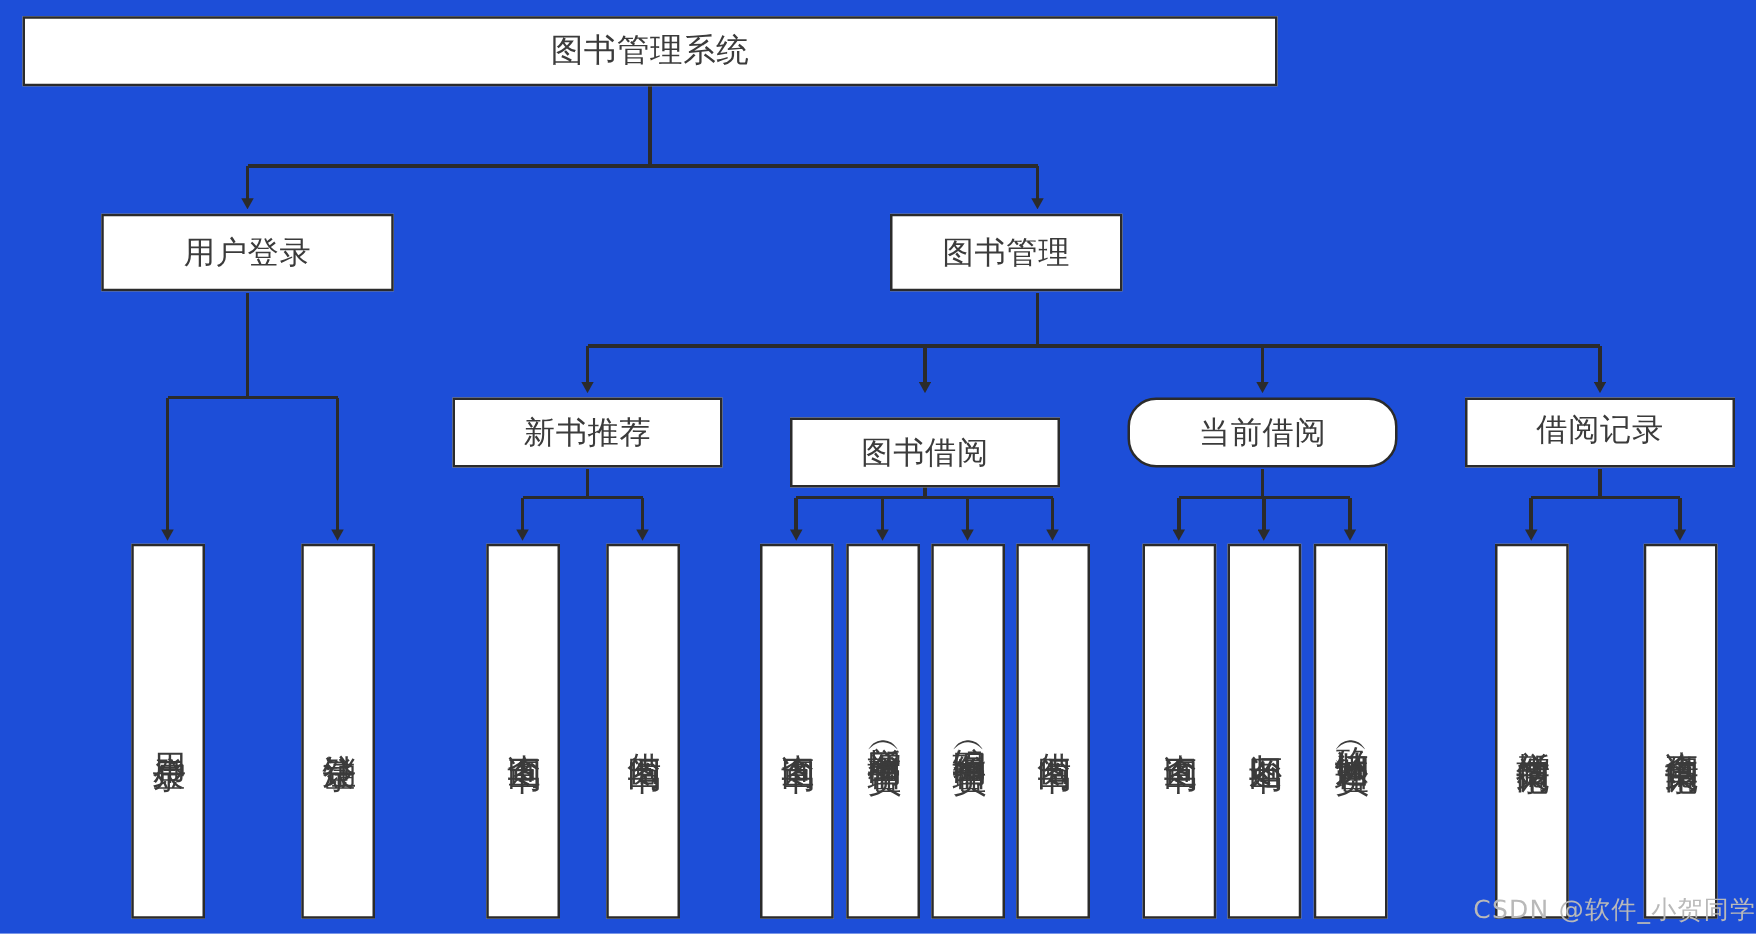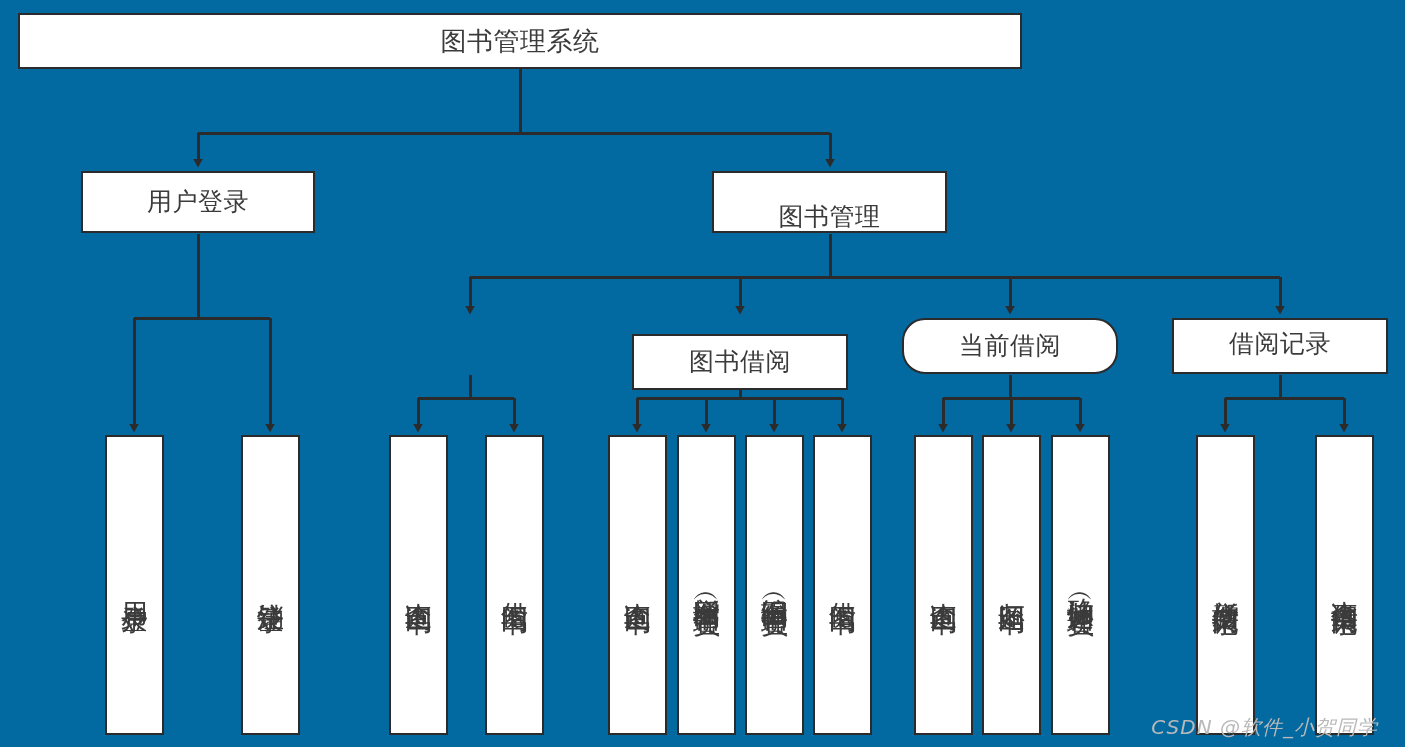--- a/index.html
+++ b/index.html
@@ -8,21 +8,21 @@
     padding: 0;
     background: #ffffff;
   }
   body {
     font-family: "DejaVu Sans", "Liberation Sans", sans-serif;
   }
   #diagram-root {
     position: relative;
     width: 1405px;
     height: 747px;
-    background: #0369a1;
+    background: #1d4ed8;
     overflow: hidden;
   }
   #edges-layer {
     position: absolute;
     left: 0;
     top: 0;
     width: 1405px;
     height: 747px;
     pointer-events: none;
   }
@@ -60,28 +60,27 @@
     writing-mode: vertical-rl;
     text-orientation: upright;
     font-size: 27px;
     line-height: 1.04;
     letter-spacing: 2px;
     max-height: 100%;
     white-space: normal;
   }
   #watermark {
     position: absolute;
-    right: 27px;
+    right: 0;
     bottom: 6px;
     font-size: 20px;
     color: #b9b9b9;
     letter-spacing: 1px;
     z-index: 5;
     user-select: none;
-    font-style: italic;
   }
 </style>
 </head>
 <body>
 
 <div id="diagram-root">
 
   <svg id="edges-layer" width="1405" height="747" viewBox="0 0 1405 747" xmlns="http://www.w3.org/2000/svg">
     <defs>
       <marker id="arrowhead" markerWidth="9" markerHeight="10" refX="1.5" refY="5" orient="auto" markerUnits="userSpaceOnUse">
@@ -132,24 +131,27 @@
     </g>
   </svg>
 
   <div class="node horiz root" style="left:18px; top:13px; width:1004px; height:56px;">
     <span class="node-label">图书管理系统</span>
   </div>
 
   <div class="node horiz" style="left:81px; top:171px; width:234px; height:62px;">
     <span class="node-label">用户登录</span>
   </div>
-  <div class="node horiz" style="left:712px; top:171px; width:235px; height:62px;align-items:flex-end;">
+  <div class="node horiz" style="left:712px; top:171px; width:186px; height:62px;">
     <span class="node-label">图书管理</span>
   </div>
 
+  <div class="node horiz" style="left:362px; top:318px; width:216px; height:56px;">
+    <span class="node-label">新书推荐</span>
+  </div>
   <div class="node horiz" style="left:632px; top:318px; width:216px; height:56px;margin-top:16px;">
     <span class="node-label">图书借阅</span>
   </div>
   <div class="node horiz" style="left:902px; top:318px; width:216px; height:56px;border-radius:23px;">
     <span class="node-label">当前借阅</span>
   </div>
   <div class="node horiz" style="left:1172px; top:318px; width:216px; height:56px;font-family:Liberation Mono, monospace;">
     <span class="node-label">借阅记录</span>
   </div>
 

